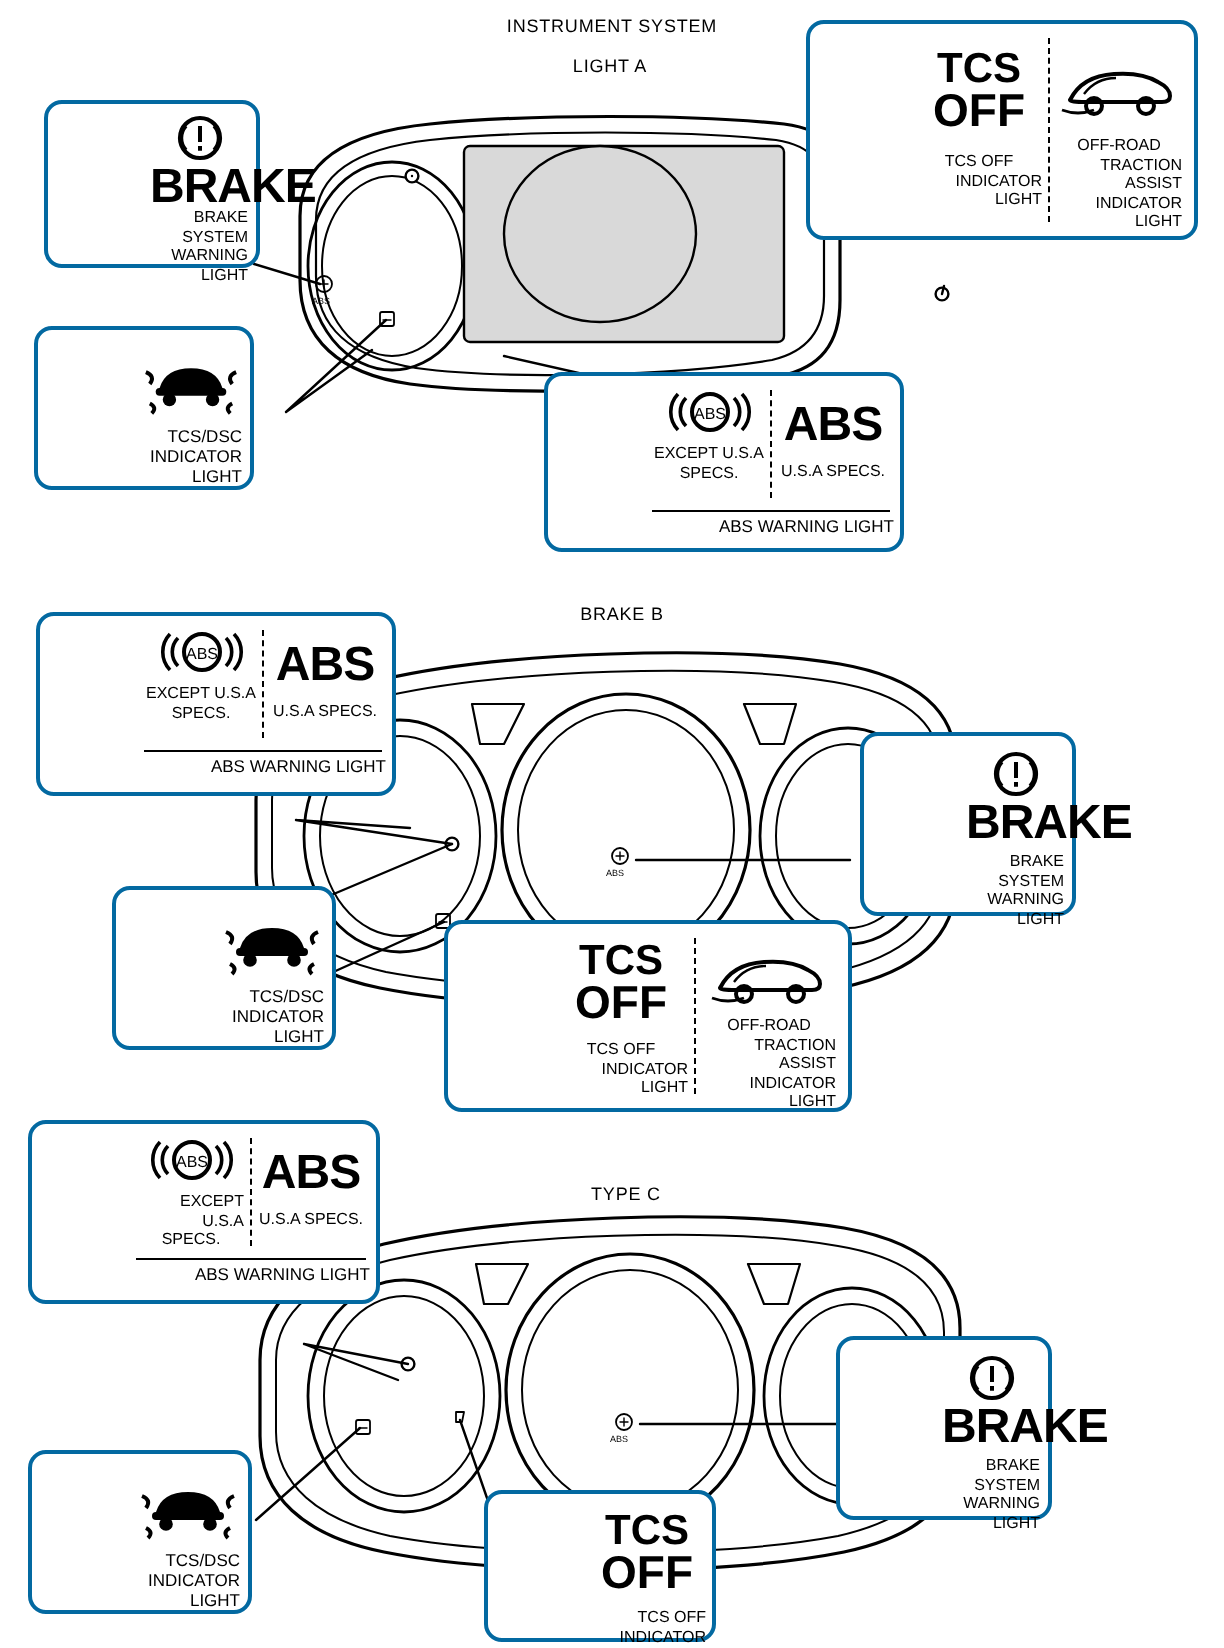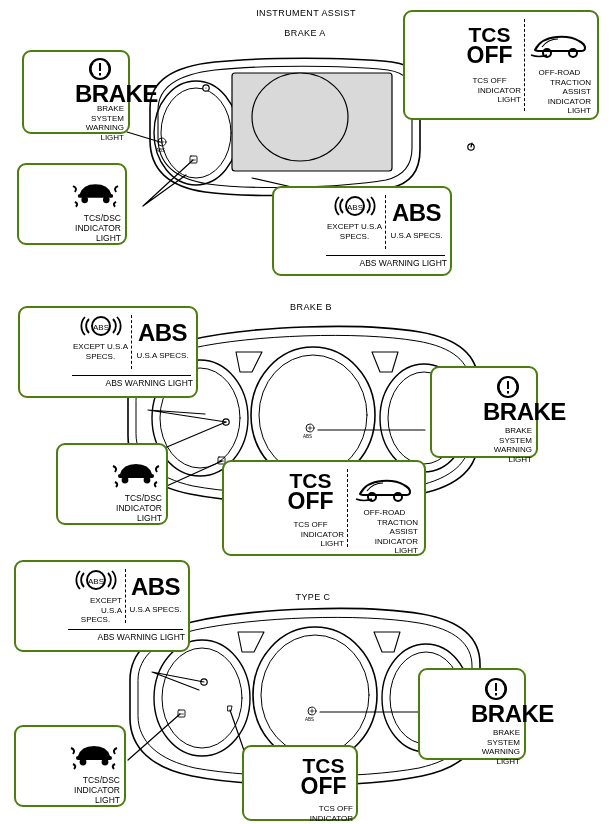--- a/index.html
+++ b/index.html
@@ -11,21 +11,21 @@
     position:relative;
     overflow:hidden;
   }
   .stage{position:absolute;left:0;top:0;width:612px;height:824px;}
   .svg-layer{position:absolute;left:0;top:0;width:612px;height:824px;}
 
   
   .callout{
     position:absolute;
     background:#fff;
-    border:2px solid #4d7c0f;
+    border:2px solid #0369a1;
     border-radius:9px;
     box-sizing:border-box;
     z-index:5;
     padding-left:47px;
   }
   .callout .inner{
     padding:3px 4px;
     text-align:center;
   }
   .lbl{
@@ -196,22 +196,22 @@
       <g stroke-width="1.2">
         <path d="M152 672 L204 682 M152 672 L199 690"></path>
         <path d="M428 712 L320 712"></path>
         <path d="M128 760 L180 714"></path>
         <path d="M248 762 L230 710"></path>
       </g>
 
     </g>
   </svg>
 
-  <div class="header-title" style="left:206px;top:8px;width:200px;">INSTRUMENT ASSIST</div>
-  <div class="type-title" style="left:250px;top:28px;width:110px;">BRAKE A</div>
+  <div class="header-title" style="left:206px;top:8px;width:200px;">INSTRUMENT SYSTEM</div>
+  <div class="type-title" style="left:250px;top:28px;width:110px;">LIGHT A</div>
   <div class="type-title" style="left:256px;top:302px;width:110px;">BRAKE B</div>
   <div class="type-title" style="left:258px;top:592px;width:110px;">TYPE C</div>
 
   <div class="callout" style="left:22px;top:50px;width:108px;height:84px;">
     <div class="inner">
       <div class="icon-wrap">
         <svg width="34" height="28" viewBox="0 0 34 28">
           <g fill="none" stroke="#000" stroke-width="2.1">
             <circle cx="17" cy="14" r="10"></circle>
             <path d="M10 8 a9 9 0 0 0 0 12" stroke-width="1.8"></path>

